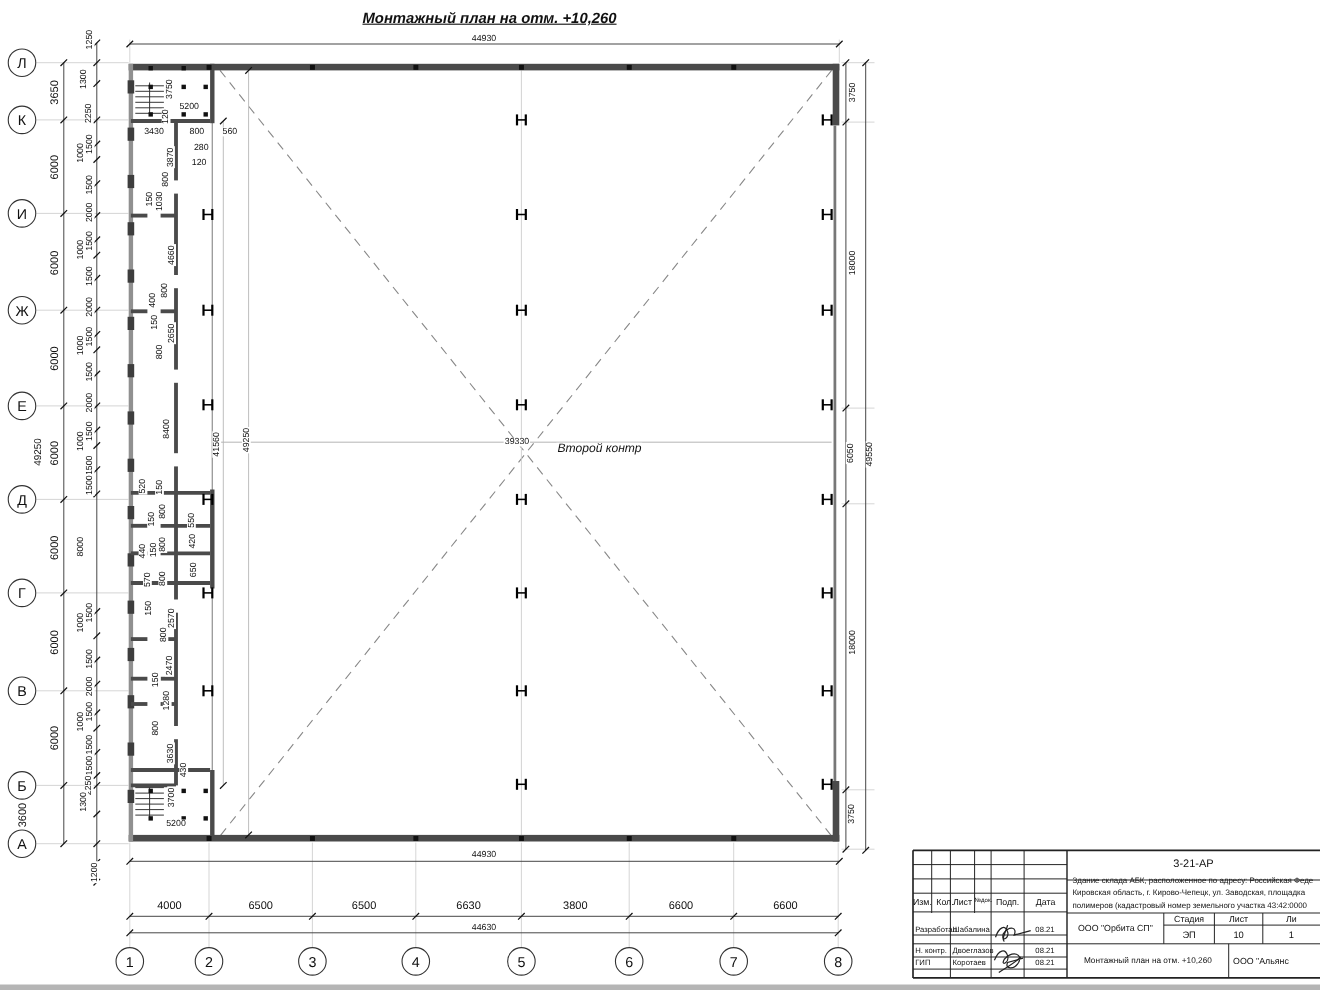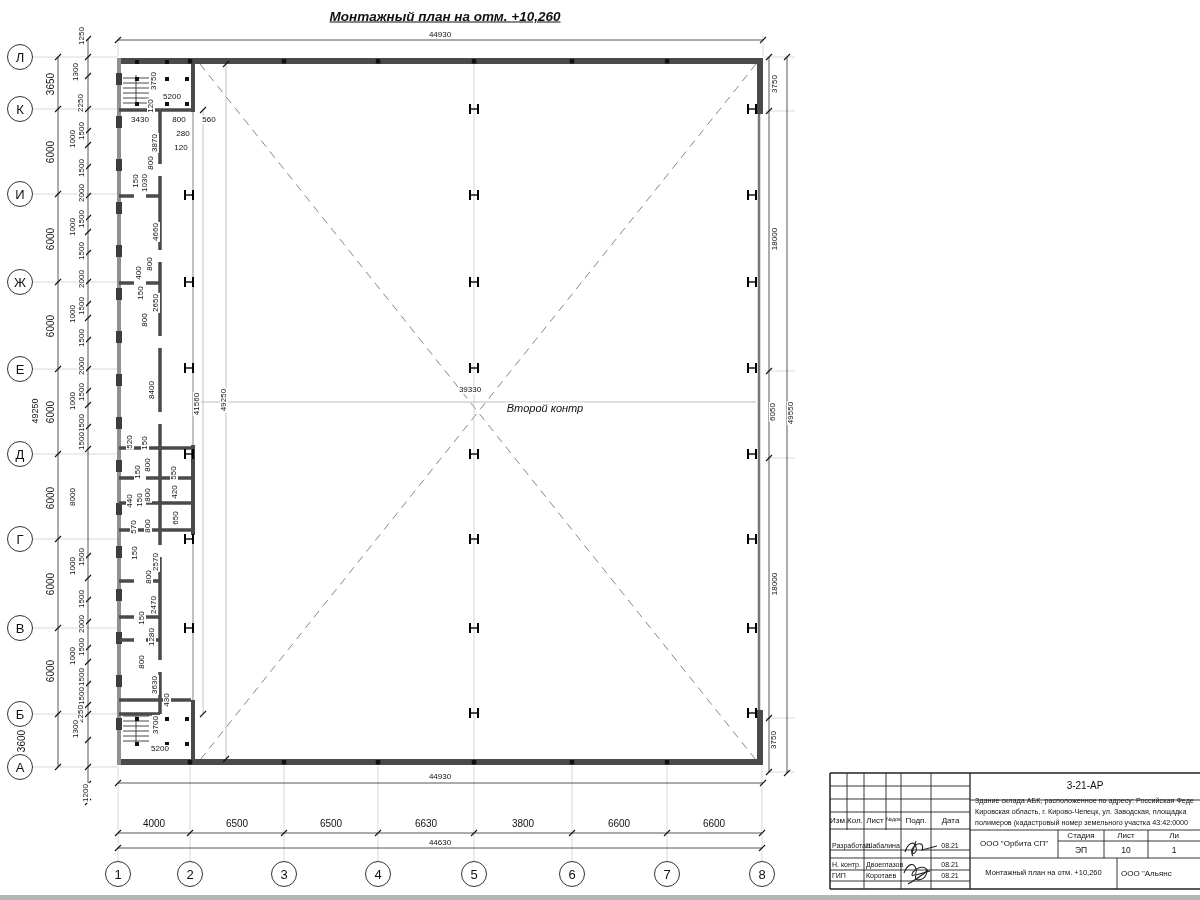--- a/index.html
+++ b/index.html
@@ -437,21 +437,21 @@
       <div class="lbl rot" style="left: 156px; top: 562px;">2570</div>
       <div class="lbl rot" style="left: 149px; top: 577px;">800</div>
       <div class="lbl rot" style="left: 154px; top: 605px;">2470</div>
       <div class="lbl rot" style="left: 142px; top: 618px;">150</div>
       <div class="lbl rot" style="left: 152px; top: 637px;">1280</div>
       <div class="lbl rot" style="left: 142px; top: 662px;">800</div>
       <div class="lbl rot" style="left: 155px; top: 685px;">3630</div>
       <div class="lbl rot" style="left: 167px; top: 700px;">430</div>
       <div class="lbl rot" style="left: 156px; top: 725px;">3700</div>
       <div class="lbl" style="left: 160px; top: 749px;">5200</div>
-      <div class="lbl" style="left: 470px; top: 390px;">39330</div>
+      <div class="lbl" style="left: 470px; top: 402px;">39330</div>
       <div class="lbl it" style="left: 545px; top: 408px; font-size: 11px;">Второй контр</div>
     </div>
   <div>
       <div class="axis-bubble" style="left: 20px; top: 57px;">Л</div>
       <div class="axis-bubble" style="left: 20px; top: 109px;">К</div>
       <div class="axis-bubble" style="left: 20px; top: 194px;">И</div>
       <div class="axis-bubble" style="left: 20px; top: 282px;">Ж</div>
       <div class="axis-bubble" style="left: 20px; top: 369px;">Е</div>
       <div class="axis-bubble" style="left: 20px; top: 454px;">Д</div>
       <div class="axis-bubble" style="left: 20px; top: 539px;">Г</div>
@@ -473,21 +473,21 @@
   <div>
     <div class="tbt" style="left:970px;top:781px;width:230px;text-align:center;font-size:10px;">3-21-АР</div>
     <div class="tbt it" style="left:970px;top:840px;width:88px;text-align:center;font-size:8px;">ООО "Орбита СП"</div>
     <div class="tbt" style="left:970px;top:869px;width:147px;text-align:center;font-size:7.5px;">Монтажный план на отм. +10,260</div>
     <div class="tbt" style="left:1121px;top:870px;font-size:8px;">ООО "Альянс</div>
     <div>
         <div class="tbt" style="left: 975px; top: 797px; font-size: 7.2px;">Здание склада АБК, расположенное по адресу: Российская Феде</div>
         <div class="tbt" style="left: 975px; top: 808px; font-size: 7.2px;">Кировская область, г. Кирово-Чепецк, ул. Заводская, площадка</div>
         <div class="tbt" style="left: 975px; top: 819px; font-size: 7.2px;">полимеров (кадастровый номер земельного участка 43:42:0000</div>
         <div class="tbt" style="left: 830px; top: 817px; font-size: 8px; width: 14px; text-align: center;">Изм.</div>
-        <div class="tbt" style="left: 847px; top: 817px; font-size: 8px; width: 20px; text-align: left;">Кол.</div>
+        <div class="tbt" style="left: 847px; top: 817px; font-size: 8px; width: 20px; text-align: right;">Кол.</div>
         <div class="tbt" style="left: 864px; top: 817px; font-size: 8px; width: 22px; text-align: center;">Лист</div>
         <div class="tbt" style="left: 886px; top: 817px; font-size: 5.5px; width: 15px; text-align: center;">№док.</div>
         <div class="tbt" style="left: 901px; top: 817px; font-size: 8px; width: 30px; text-align: center;">Подп.</div>
         <div class="tbt" style="left: 931px; top: 817px; font-size: 8px; width: 39px; text-align: center;">Дата</div>
         <div class="tbt" style="left: 832px; top: 842px; font-size: 7px;">Разработал</div>
         <div class="tbt" style="left: 866px; top: 842px; font-size: 7px;">Шабалина</div>
         <div class="tbt" style="left: 933px; top: 842px; font-size: 7px; width: 34px; text-align: center;">08.21</div>
         <div class="tbt" style="left: 832px; top: 861px; font-size: 7px;">Н. контр.</div>
         <div class="tbt" style="left: 866px; top: 861px; font-size: 7px;">Двоеглазов</div>
         <div class="tbt" style="left: 933px; top: 861px; font-size: 7px; width: 34px; text-align: center;">08.21</div>

